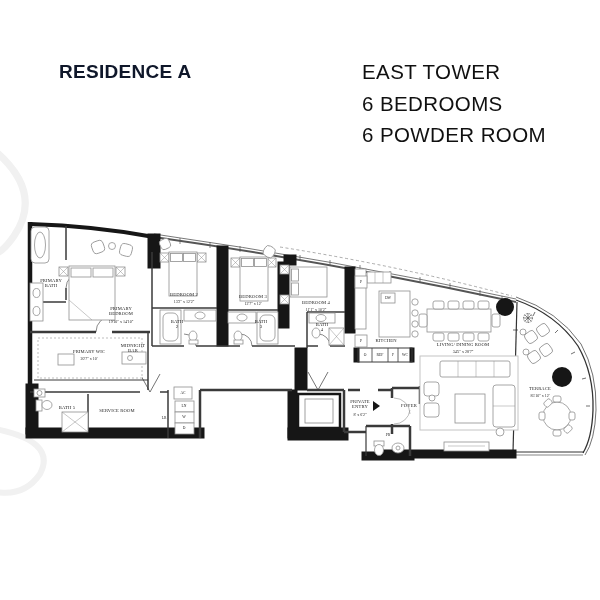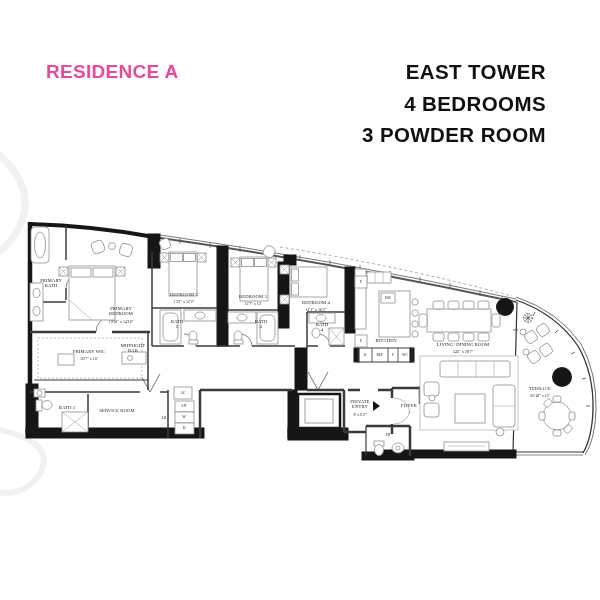--- a/index.html
+++ b/index.html
@@ -1,23 +1,23 @@
 <!DOCTYPE html>
 <html><head>
 <meta charset="utf-8">
 <style>
   html,body{margin:0;padding:0}
   body{width:600px;height:600px;position:relative;background:#ffffff;
        font-family:"Liberation Sans",sans-serif;overflow:hidden}
   .stage{position:absolute;left:0;top:0;width:600px;height:600px}
   svg{position:absolute;left:0;top:0}
-  .hdr-left{position:absolute;left:46px;top:61px;font-weight:700;font-size:19px;
-            letter-spacing:.3px;color:#ec4899}
-  .hdr-right{position:absolute;right:54px;top:56px;text-align:right;font-size:20.5px;
-             line-height:31.5px;font-weight:700;letter-spacing:.4px;color:#101010}
+  .hdr-left{position:absolute;left:59px;top:61px;font-weight:700;font-size:19px;
+            letter-spacing:.3px;color:#0f172a}
+  .hdr-right{position:absolute;right:54px;top:56px;text-align:left;font-size:20.5px;
+             line-height:31.5px;font-weight:400;letter-spacing:.4px;color:#101010}
   .lbl{position:absolute;transform:translate(-50%,-50%) scale(.5);
        font-family:"Liberation Serif",serif;color:#1c1c1c;text-align:center;
        line-height:1.12;white-space:nowrap}
   .n{font-size:9.2px;letter-spacing:.3px}
   .d{font-size:8px}
   .f{font-size:7.4px}
   .wrap{white-space:normal}
 </style>
 </head>
 <body>
@@ -338,22 +338,22 @@
 
   <g fill="#161616">
     <circle cx="505" cy="307" r="9"></circle>
     <circle cx="562" cy="377" r="10"></circle>
   </g>
 </svg>
 
 <div class="hdr-left">RESIDENCE A</div>
 <div class="hdr-right">
   <div>EAST TOWER</div>
-  <div>4 BEDROOMS</div>
-  <div>3 POWDER ROOM</div>
+  <div>6 BEDROOMS</div>
+  <div>6 POWDER ROOM</div>
 </div>
 
 <div class="lbl n wrap" style="left:51px;top:283px;width:60px">PRIMARY BATH</div>
 <div class="lbl n wrap" style="left:121px;top:311px;width:92px">PRIMARY BEDROOM</div>
 <div class="lbl d" style="left:121px;top:322px">19'10" x 14'10"</div>
 <div class="lbl n" style="left:184px;top:295px">BEDROOM 2</div>
 <div class="lbl d" style="left:184px;top:302px">13'2" x 12'2"</div>
 <div class="lbl n" style="left:253px;top:297px">BEDROOM 3</div>
 <div class="lbl d" style="left:253px;top:304px">12'7" x 12'</div>
 <div class="lbl n" style="left:316px;top:303px">BEDROOM 4</div>

